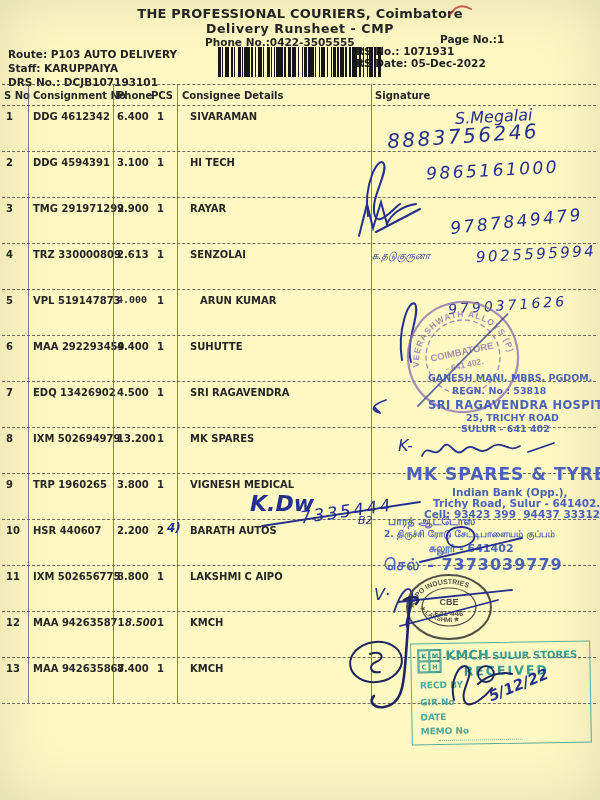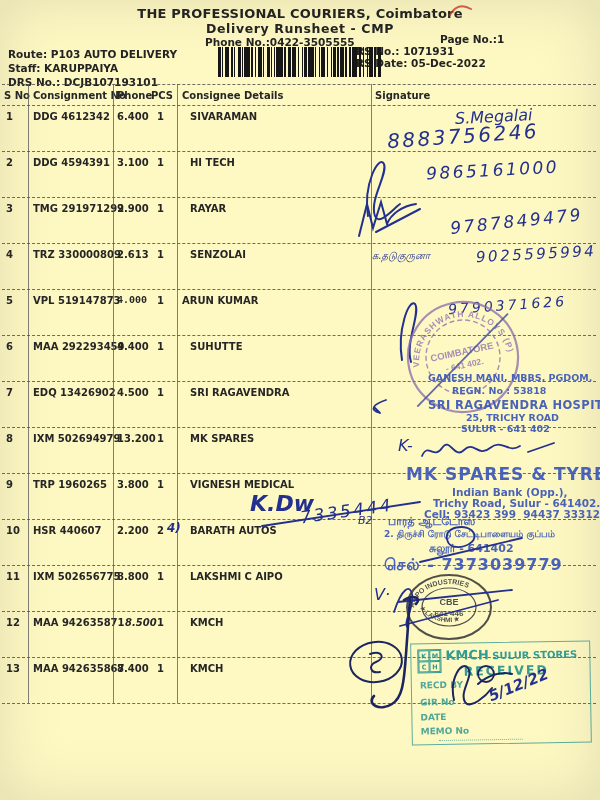--- a/index.html
+++ b/index.html
@@ -97,21 +97,21 @@
         <span class="cell" style="left: 117px;">2.613</span>
         <span class="cell" style="left: 157px;">1</span>
         <span class="cell" style="left: 190px;">SENZOLAI</span>
       </div>
       <div class="dash" style="top: 289px;"></div>
       <div class="row" style="top: 289px;">
         <span class="cell" style="left: 6px;">5</span>
         <span class="cell" style="left: 33px;">VPL 519147873</span>
         <span class="cell" style="left: 117px; font-family: Liberation Mono, monospace;">4.000</span>
         <span class="cell" style="left: 157px;">1</span>
-        <span class="cell" style="left: 182px;">ARUN KUMAR</span>
+        <span class="cell" style="left: 200px;">ARUN KUMAR</span>
       </div>
       <div class="dash" style="top: 335px;"></div>
       <div class="row" style="top: 335px;">
         <span class="cell" style="left: 6px;">6</span>
         <span class="cell" style="left: 33px;">MAA 292293459</span>
         <span class="cell" style="left: 117px;">4.400</span>
         <span class="cell" style="left: 157px;">1</span>
         <span class="cell" style="left: 190px;">SUHUTTE</span>
       </div>
       <div class="dash" style="top: 381px;"></div>

